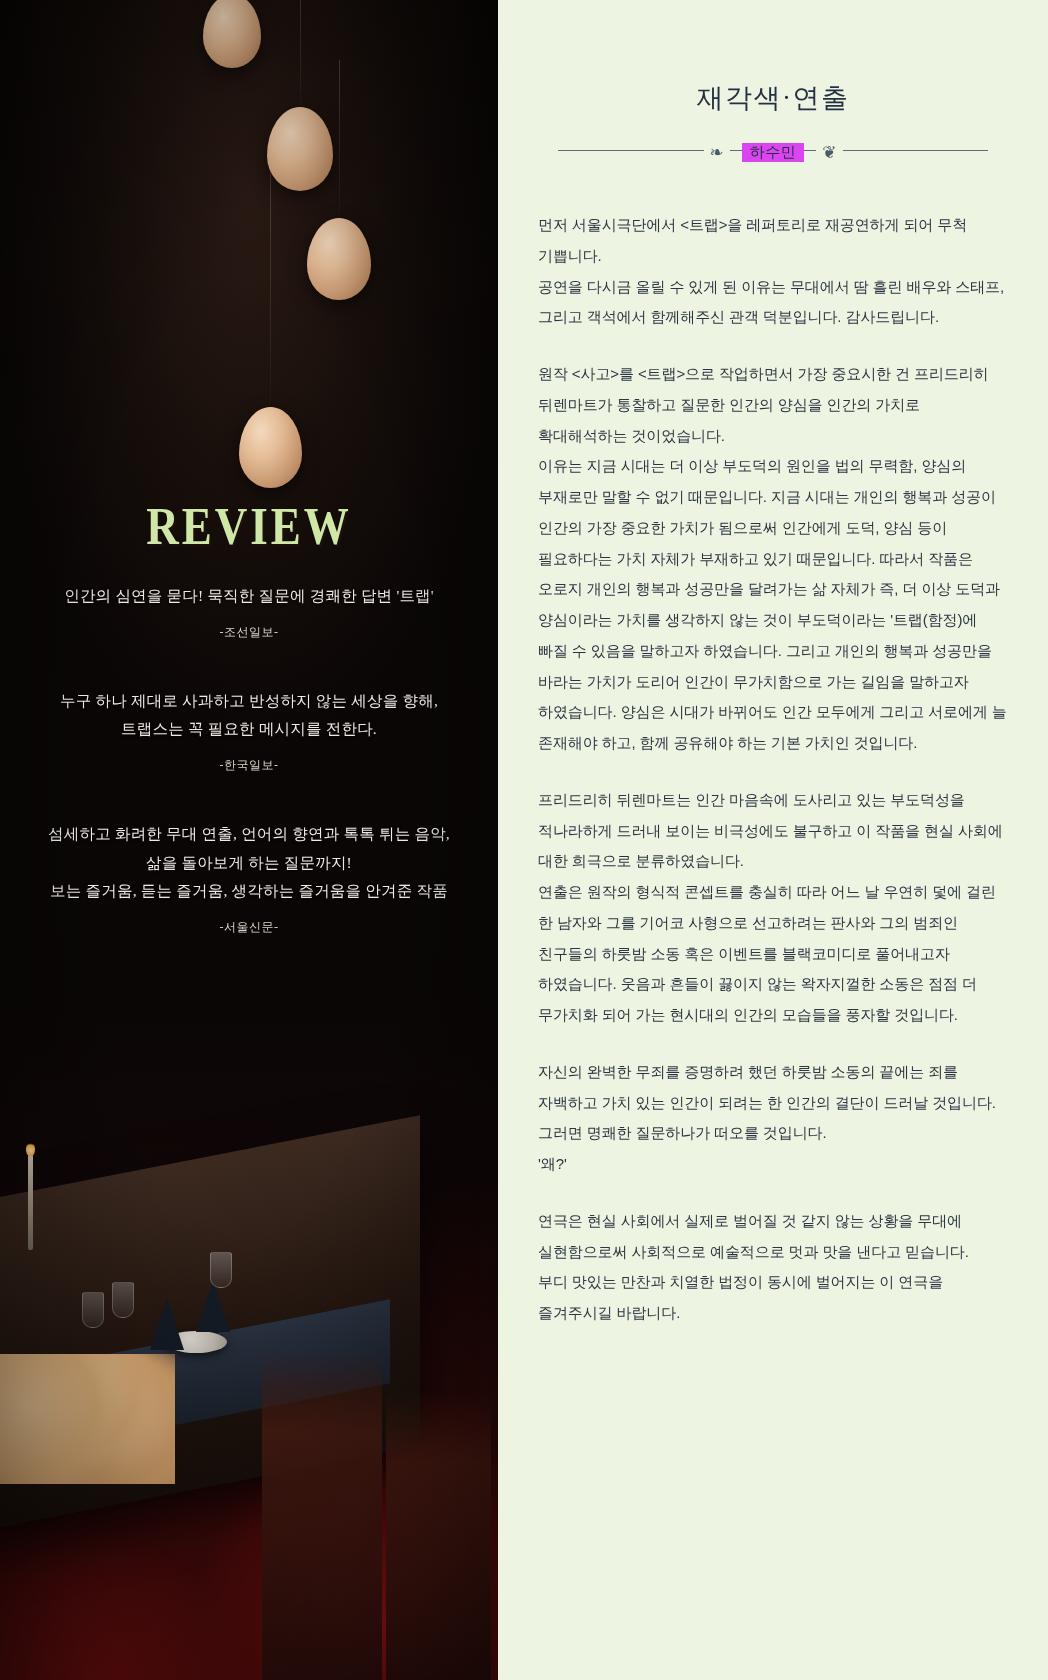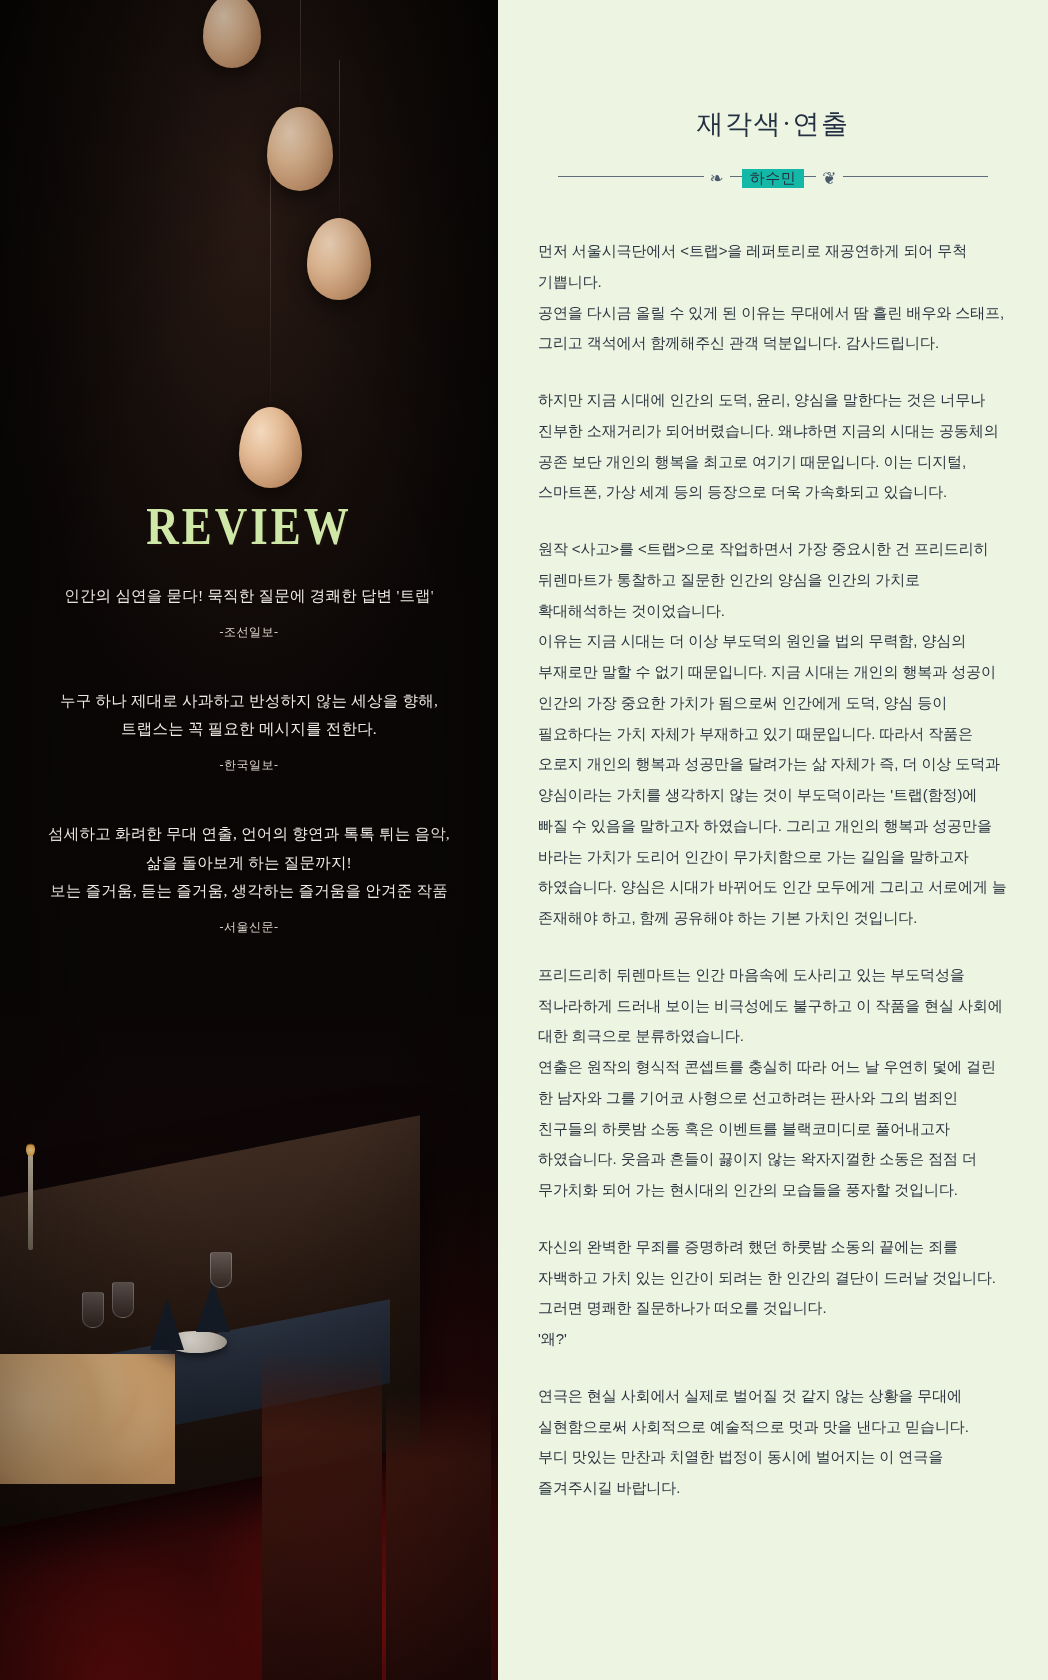--- a/index.html
+++ b/index.html
@@ -210,21 +210,21 @@
     width: 550px;
     height: 1680px;
     background: #edf4e2;
     flex: 0 0 550px;
     box-sizing: border-box;
     padding: 0 40px;
     color: #24303a;
   }
   .right-title {
     margin: 0;
-    padding-top: 106px;
+    padding-top: 80px;
     text-align: center;
     font-family: "Liberation Serif", serif;
     font-size: 27px;
     font-weight: 400;
     letter-spacing: 1.5px;
     color: #243041;
   }
   .divider {
     margin: 34px auto 0;
     width: 430px;
@@ -246,21 +246,21 @@
     font-size: 17px;
     color: #4a5a6b;
     background: #edf4e2;
     padding: 0 6px;
     line-height: 1;
   }
   .author-name {
     font-family: "Liberation Serif", serif;
     font-size: 15px;
     color: #243041;
-    background: #14b8a6;
+    background: #d946ef;
     padding: 0 8px;
     letter-spacing: 0.5px;
   }
   .body-copy {
     margin-top: 46px;
   }
   .para {
     margin: 0 0 26px 0;
     font-family: "Liberation Sans", sans-serif;
     font-size: 15px;
@@ -335,21 +335,20 @@
     <h2 class="right-title">재각색·연출</h2>
     <div class="divider"></div>
     <div class="author-row">
       <span class="flourish">❧</span>
       <span class="author-name">하수민</span>
       <span class="flourish">❦</span>
     </div>
 
     <div class="body-copy">
       <p class="para">먼저 서울시극단에서 &lt;트랩&gt;을 레퍼토리로 재공연하게 되어 무척 기쁩니다.<br>공연을 다시금 올릴 수 있게 된 이유는 무대에서 땀 흘린 배우와 스태프, 그리고 객석에서 함께해주신 관객 덕분입니다. 감사드립니다.</p>
-      <p class="para">하지만 지금 시대에 인간의 도덕, 윤리, 양심을 말한다는 것은 너무나 진부한 소재거리가 되어버렸습니다. 왜냐하면 지금의 시대는 공동체의 공존 보단 개인의 행복을 최고로 여기기 때문입니다. 이는 디지털, 스마트폰, 가상 세계 등의 등장으로 더욱 가속화되고 있습니다.</p>
       <p class="para">원작 &lt;사고&gt;를 &lt;트랩&gt;으로 작업하면서 가장 중요시한 건 프리드리히 뒤렌마트가 통찰하고 질문한 인간의 양심을 인간의 가치로 확대해석하는 것이었습니다.<br>이유는 지금 시대는 더 이상 부도덕의 원인을 법의 무력함, 양심의 부재로만 말할 수 없기 때문입니다. 지금 시대는 개인의 행복과 성공이 인간의 가장 중요한 가치가 됨으로써 인간에게 도덕, 양심 등이 필요하다는 가치 자체가 부재하고 있기 때문입니다. 따라서 작품은 오로지 개인의 행복과 성공만을 달려가는 삶 자체가 즉, 더 이상 도덕과 양심이라는 가치를 생각하지 않는 것이 부도덕이라는 '트랩(함정)에 빠질 수 있음을 말하고자 하였습니다. 그리고 개인의 행복과 성공만을 바라는 가치가 도리어 인간이 무가치함으로 가는 길임을 말하고자 하였습니다. 양심은 시대가 바뀌어도 인간 모두에게 그리고 서로에게 늘 존재해야 하고, 함께 공유해야 하는 기본 가치인 것입니다.</p>
       <p class="para">프리드리히 뒤렌마트는 인간 마음속에 도사리고 있는 부도덕성을 적나라하게 드러내 보이는 비극성에도 불구하고 이 작품을 현실 사회에 대한 희극으로 분류하였습니다.<br>연출은 원작의 형식적 콘셉트를 충실히 따라 어느 날 우연히 덫에 걸린 한 남자와 그를 기어코 사형으로 선고하려는 판사와 그의 범죄인 친구들의 하룻밤 소동 혹은 이벤트를 블랙코미디로 풀어내고자 하였습니다. 웃음과 흔들이 끓이지 않는 왁자지껄한 소동은 점점 더 무가치화 되어 가는 현시대의 인간의 모습들을 풍자할 것입니다.</p>
       <p class="para">자신의 완벽한 무죄를 증명하려 했던 하룻밤 소동의 끝에는 죄를 자백하고 가치 있는 인간이 되려는 한 인간의 결단이 드러날 것입니다. 그러면 명쾌한 질문하나가 떠오를 것입니다.<br>'왜?'</p>
       <p class="para">연극은 현실 사회에서 실제로 벌어질 것 같지 않는 상황을 무대에 실현함으로써 사회적으로 예술적으로 멋과 맛을 낸다고 믿습니다.<br>부디 맛있는 만찬과 치열한 법정이 동시에 벌어지는 이 연극을 즐겨주시길 바랍니다.</p>
     </div>
   </section>
 
 </div>
 
 </body></html>

